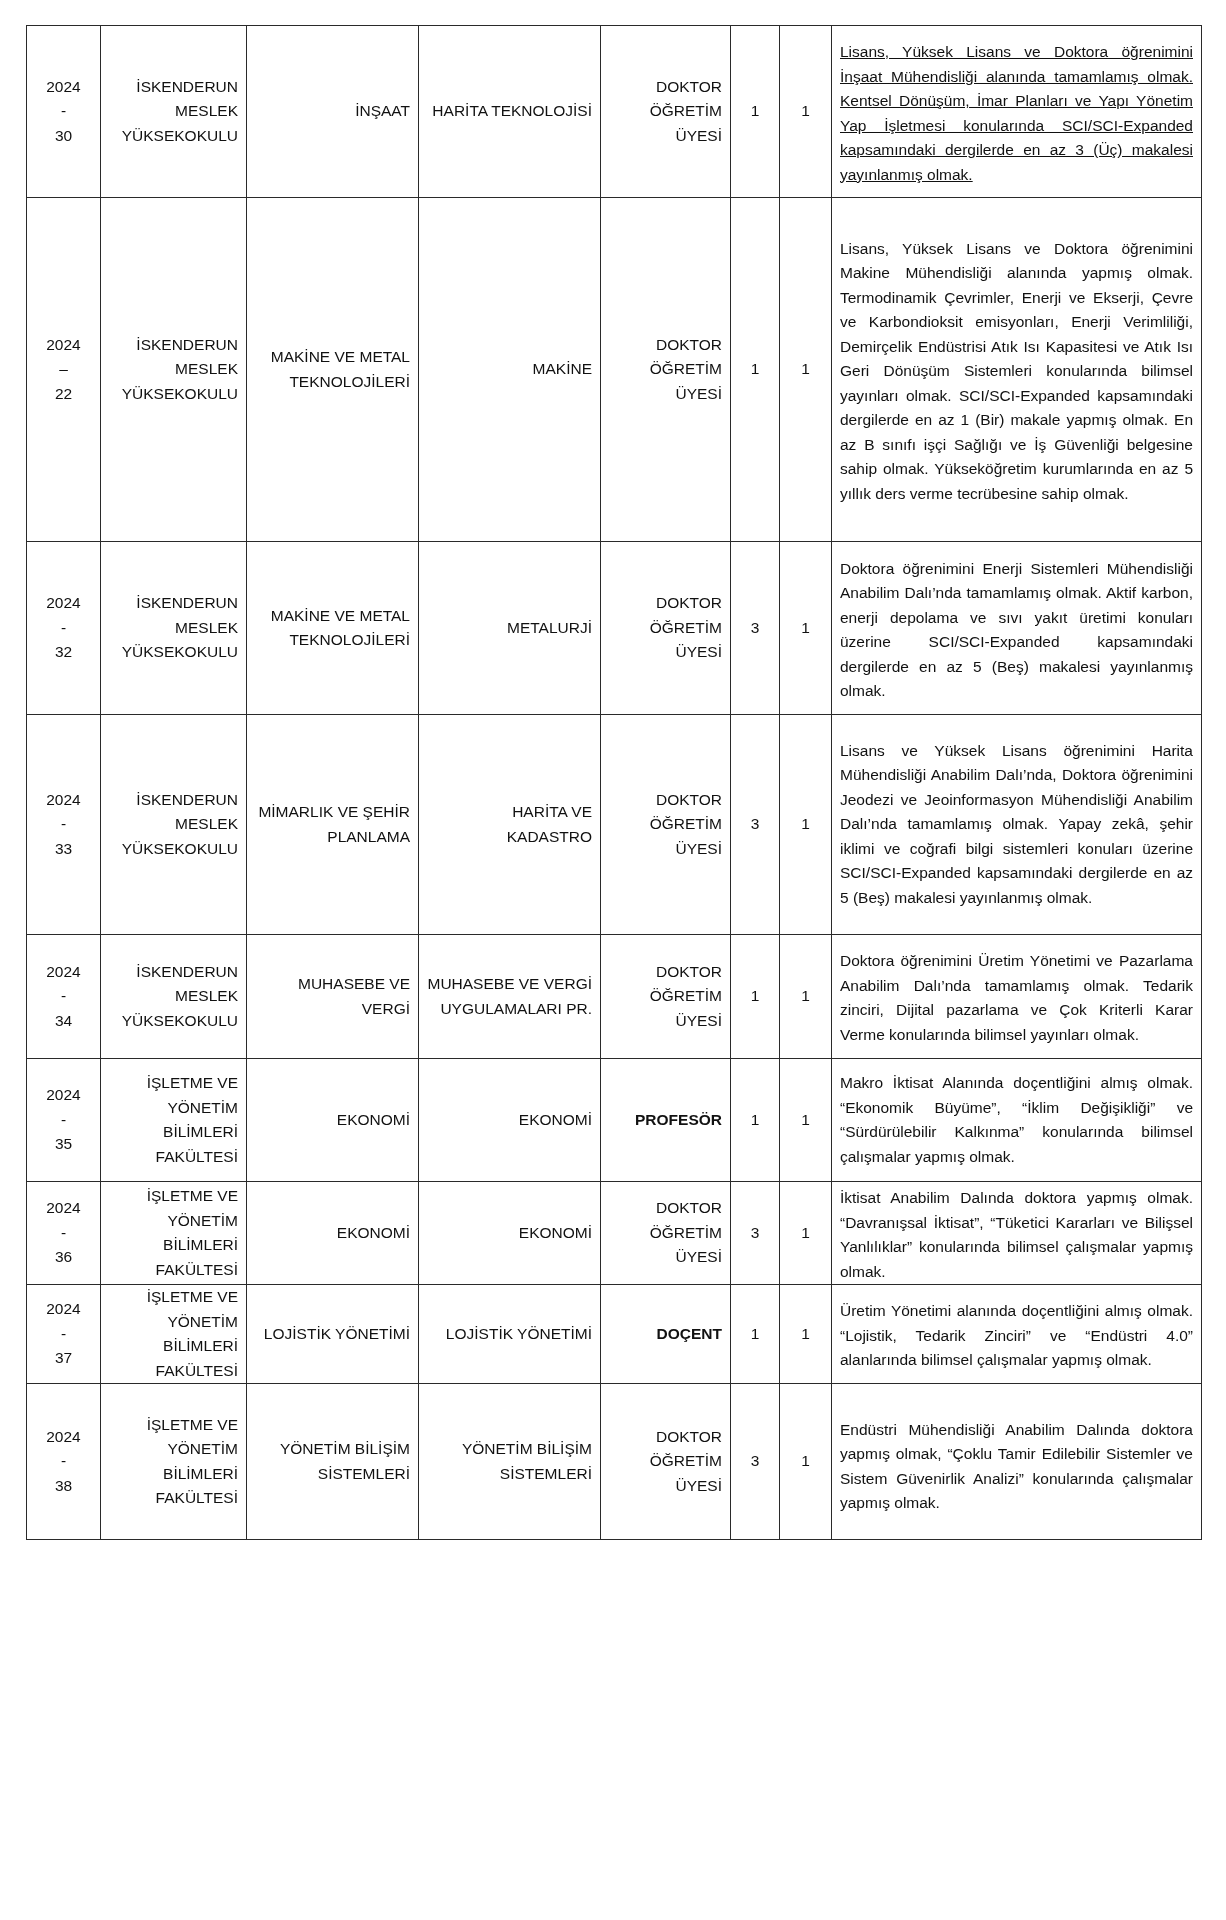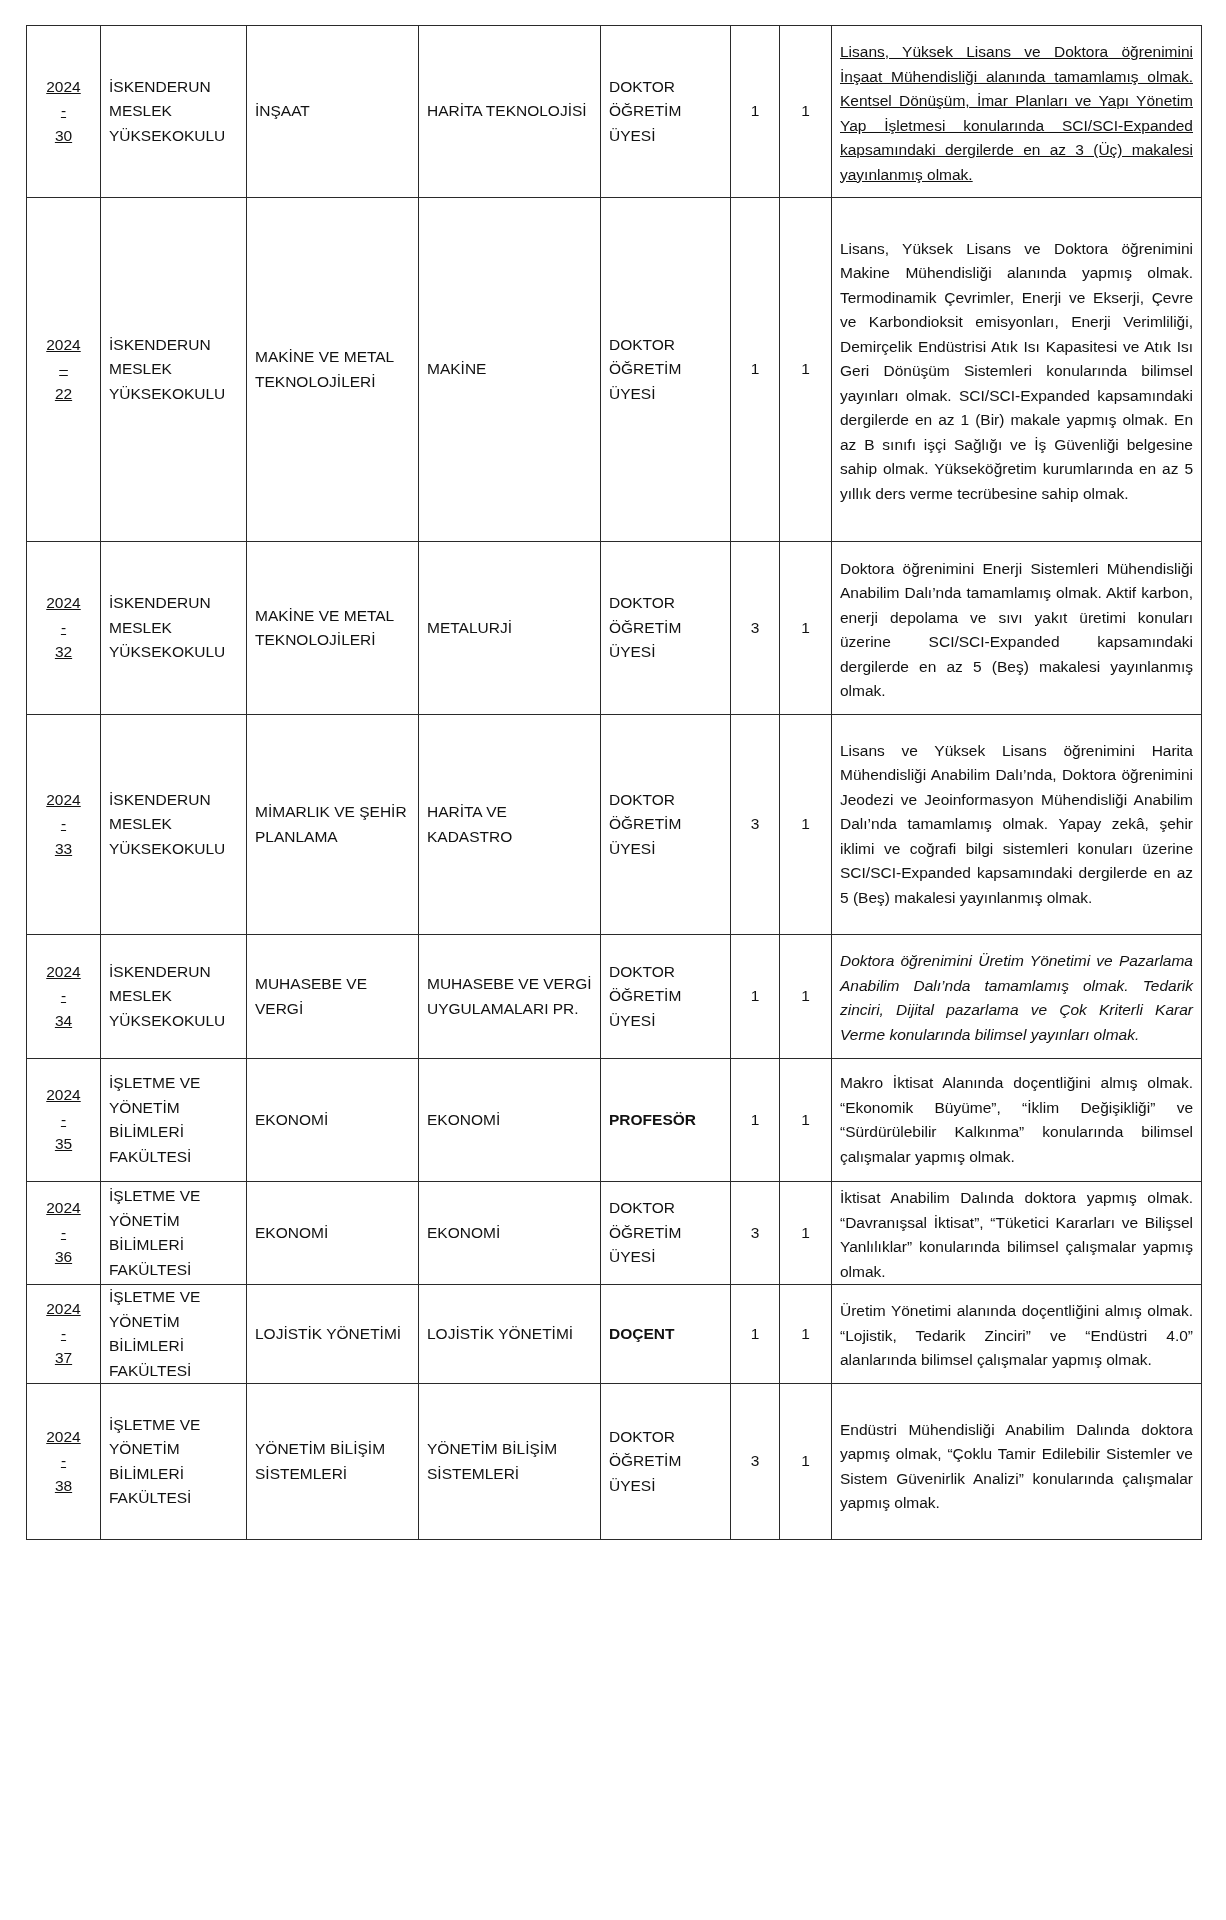--- a/index.html
+++ b/index.html
@@ -3,24 +3,24 @@
   <meta charset="utf-8">
   <style>
     html, body { margin: 0; padding: 0; background: #ffffff; }
     body { width: 1226px; height: 1920px; position: relative; overflow: hidden;
            font-family: "Liberation Sans", sans-serif; color: #111; }
     .page { position: absolute; left: 0; top: 0; width: 1226px; height: 1920px; background: #fff; }
     table.grid { position: absolute; left: 26px; top: 25px; border-collapse: collapse;
                  table-layout: fixed; width: 1175px; }
     table.grid td { border: 1.5px solid #2a2a2a; vertical-align: middle; padding: 0 8px;
                     font-size: 15.5px; line-height: 24.5px; }
-    td.c-code { text-align: center; padding: 0 2px; text-decoration: underline; }
+    td.c-code { text-align: center; padding: 0 2px; }
     td.c-code span { display: block; }
     td.c-num { text-align: center; padding: 0; }
-    td.c-txt { text-align: left; }
+    td.c-txt { text-align: right; }
     td.c-desc { text-align: justify; padding: 0 10px 0 10px; vertical-align: top; }
     .r30 { height: 172px; } .r31 { height: 344px; } .r32 { height: 173px; }
     .r33 { height: 220px; } .r34 { height: 124px; } .r35 { height: 123px; }
     .r36 { height: 100px; } .r37 { height: 99px; } .r38 { height: 156px; }
     .bold { font-weight: bold; }
   </style>
 </head>
 <body>
 
 <div class="page">
@@ -101,21 +101,21 @@
       <span>2024</span>
       <span>-</span>
       <span>34</span>
     </td>
     <td class="c-txt">İSKENDERUN MESLEK YÜKSEKOKULU</td>
     <td class="c-txt">MUHASEBE VE VERGİ</td>
     <td class="c-txt">MUHASEBE VE VERGİ UYGULAMALARI PR.</td>
     <td class="c-txt">DOKTOR ÖĞRETİM ÜYESİ</td>
     <td class="c-num">1</td>
     <td class="c-num">1</td>
-    <td class="c-desc" style="padding-top: 3px; font-style: italic;">Doktora öğrenimini Üretim Yönetimi ve Pazarlama Anabilim Dalı’nda tamamlamış olmak. Tedarik zinciri, Dijital pazarlama ve Çok Kriterli Karar Verme konularında bilimsel yayınları olmak.</td>
+    <td class="c-desc" style="padding-top: 3px;">Doktora öğrenimini Üretim Yönetimi ve Pazarlama Anabilim Dalı’nda tamamlamış olmak. Tedarik zinciri, Dijital pazarlama ve Çok Kriterli Karar Verme konularında bilimsel yayınları olmak.</td>
   </tr>
 
   <tr class="r35">
     <td class="c-code">
       <span>2024</span>
       <span>-</span>
       <span>35</span>
     </td>
     <td class="c-txt">İŞLETME VE YÖNETİM BİLİMLERİ FAKÜLTESİ</td>
     <td class="c-txt">EKONOMİ</td>

